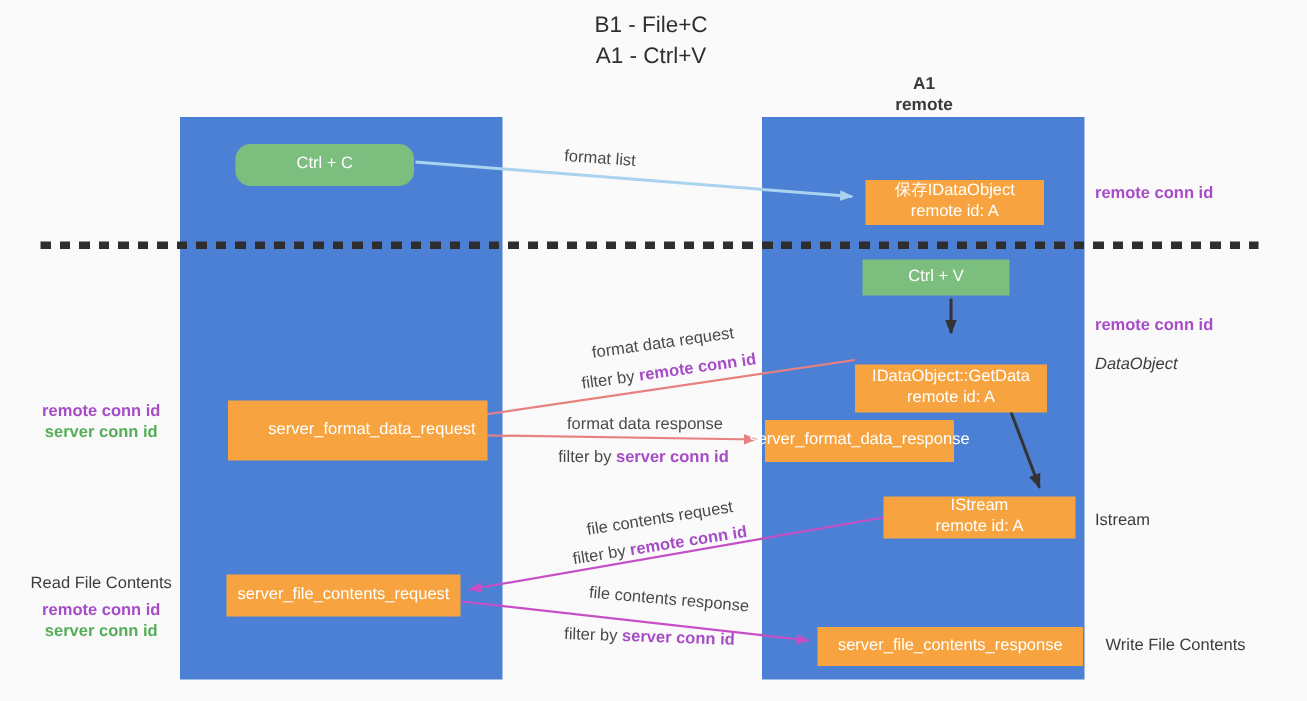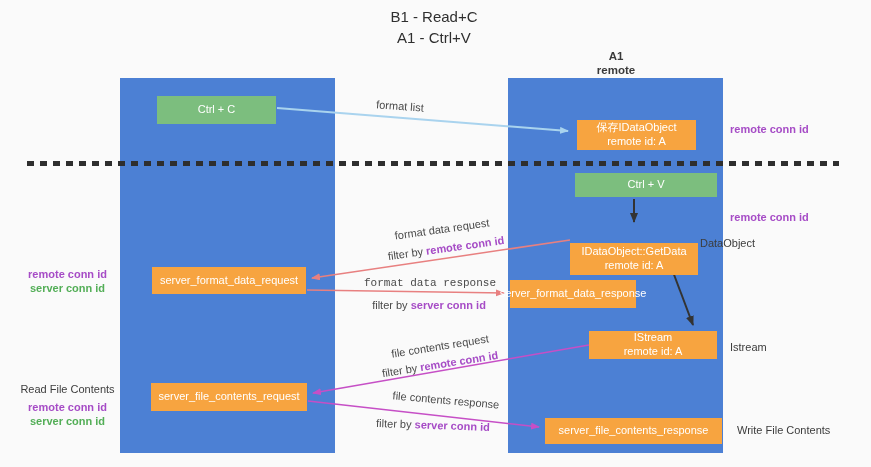--- a/index.html
+++ b/index.html
@@ -41,21 +41,21 @@
   .ann.purple{color:var(--text-purple,#A64CC6);font-weight:bold;}
   .ann.green{color:var(--text-green,#53AE57);font-weight:bold;}
   .ann.plain{color:#3c3c3c;}
   .left-ann{width:95px;text-align:center;left:20px;}
   svg.arrows{left:0;top:0;pointer-events:none;}
 </style>
 </head>
 <body>
 
 <div class="abs title">
-  <div>B1 - Read+C</div>
+  <div>B1 - File+C</div>
   <div>A1 - Ctrl+V</div>
 </div>
 
 <div class="abs lane-header" style="left:227px;margin-top:44px;">
   <div>B1</div>
   <div>connection</div>
 </div>
 <div class="abs lane-header" style="left:616px;font-weight:bold;">
   <div>A1</div>
   <div>remote</div>
@@ -83,35 +83,35 @@
   <line x1="634" y1="199" x2="634" y2="222" stroke="#333333" stroke-width="2" marker-end="url(#mBlack)"></line>
   <line x1="667" y1="256" x2="693" y2="325" stroke="#333333" stroke-width="2" marker-end="url(#mBlack)"></line>
   <line x1="570" y1="240" x2="312" y2="278" stroke="#E88080" stroke-width="1.5" marker-end="url(#mRed)"></line>
   <line x1="307" y1="290" x2="504" y2="293" stroke="#E88080" stroke-width="1.5" marker-end="url(#mRed)"></line>
   <line x1="589" y1="345" x2="313" y2="393" stroke="#C64FC6" stroke-width="1.5" marker-end="url(#mMag)"></line>
   <line x1="308" y1="401" x2="539" y2="427" stroke="#C64FC6" stroke-width="1.5" marker-end="url(#mMag)"></line>
 </svg>
 
 <div class="abs dashed-sep"></div>
 
-<div class="abs node node-green" style="left:157px;top:96px;width:119px;height:28px;">
+<div class="abs node node-green" style="left:157px;top:96px;width:119px;height:28px;border-radius:10px;">
   <div>Ctrl + C</div>
 </div>
 <div class="abs node node-orange" style="left:577px;top:120px;width:119px;height:30px;">
   <div>保存IDataObject</div>
   <div>remote id: A</div>
 </div>
-<div class="abs node node-green" style="left:575px;top:173px;width:142px;height:24px;">
+<div class="abs node node-green" style="left:575px;top:173px;width:98px;height:24px;">
   <div>Ctrl + V</div>
 </div>
 <div class="abs node node-orange" style="left:570px;top:227px;width:128px;height:32px;margin-top:16px;">
   <div>IDataObject::GetData</div>
   <div>remote id: A</div>
 </div>
-<div class="abs node node-orange" style="left:152px;top:267px;width:154px;height:27px;">
+<div class="abs node node-orange" style="left:152px;top:267px;width:154px;height:40px;padding-left:19px;">
   <div>server_format_data_request</div>
 </div>
 <div class="abs node node-orange" style="left:510px;top:280px;width:126px;height:28px;">
   <div>server_format_data_response</div>
 </div>
 <div class="abs node node-orange" style="left:589px;top:331px;width:128px;height:28px;">
   <div>IStream</div>
   <div>remote id: A</div>
 </div>
 <div class="abs node node-orange" style="left:151px;top:383px;width:156px;height:28px;align-items:center;">
@@ -119,32 +119,32 @@
 </div>
 <div class="abs node node-orange" style="left:545px;top:418px;width:177px;height:26px;">
   <div>server_file_contents_response</div>
 </div>
 
 <div class="abs arrow-label" style="left:400px;top:106px;transform:translate(-50%,-50%) rotate(4deg);">format list</div>
 
 <div class="abs arrow-label" style="left:442px;top:229px;transform:translate(-50%,-50%) rotate(-8deg);">format data request</div>
 <div class="abs arrow-label" style="left:446px;top:248px;transform:translate(-50%,-50%) rotate(-8deg);"><span>filter by </span><span class="conn-purple">remote conn id</span></div>
 
-<div class="abs arrow-label" style="left:430px;top:283px;transform:translate(-50%,-50%);font-family:Liberation Mono, monospace;">format data response</div>
+<div class="abs arrow-label" style="left:430px;top:283px;transform:translate(-50%,-50%);">format data response</div>
 <div class="abs arrow-label" style="left:429px;top:305px;transform:translate(-50%,-50%);"><span>filter by </span><span class="conn-purple">server conn id</span></div>
 
 <div class="abs arrow-label" style="left:440px;top:346px;transform:translate(-50%,-50%) rotate(-9deg);">file contents request</div>
 <div class="abs arrow-label" style="left:440px;top:364px;transform:translate(-50%,-50%) rotate(-9deg);"><span>filter by </span><span class="conn-purple">remote conn id</span></div>
 
 <div class="abs arrow-label" style="left:446px;top:400px;transform:translate(-50%,-50%) rotate(5deg);">file contents response</div>
 <div class="abs arrow-label" style="left:433px;top:425px;transform:translate(-50%,-50%) rotate(2deg);"><span>filter by </span><span class="conn-purple">server conn id</span></div>
 
 <div class="abs ann purple left-ann" style="top:268px;">remote conn id</div>
 <div class="abs ann green left-ann" style="top:282px;">server conn id</div>
 <div class="abs ann plain left-ann" style="top:383px;">Read File Contents</div>
 <div class="abs ann purple left-ann" style="top:401px;">remote conn id</div>
 <div class="abs ann green left-ann" style="top:415px;">server conn id</div>
 
 <div class="abs ann purple" style="left:730px;top:123px;">remote conn id</div>
 <div class="abs ann purple" style="left:730px;top:211px;">remote conn id</div>
-<div class="abs ann plain" style="left:700px;top:237px;">DataObject</div>
+<div class="abs ann plain" style="left:730px;top:237px;font-style:italic;">DataObject</div>
 <div class="abs ann plain" style="left:730px;top:341px;">Istream</div>
 <div class="abs ann plain" style="left:737px;top:424px;">Write File Contents</div>
 
 </body></html>

